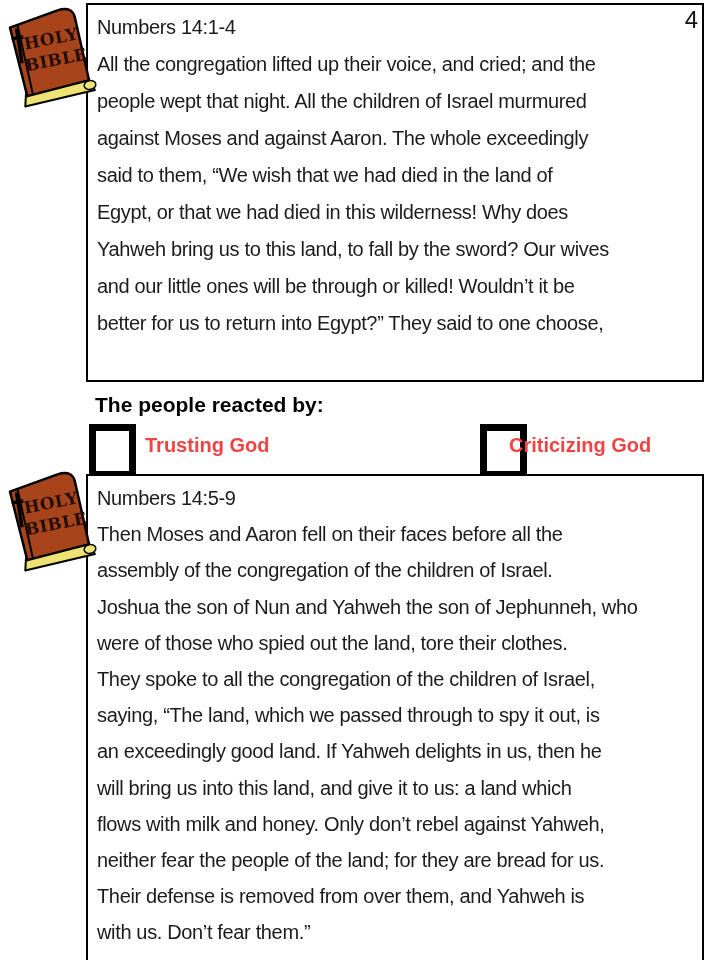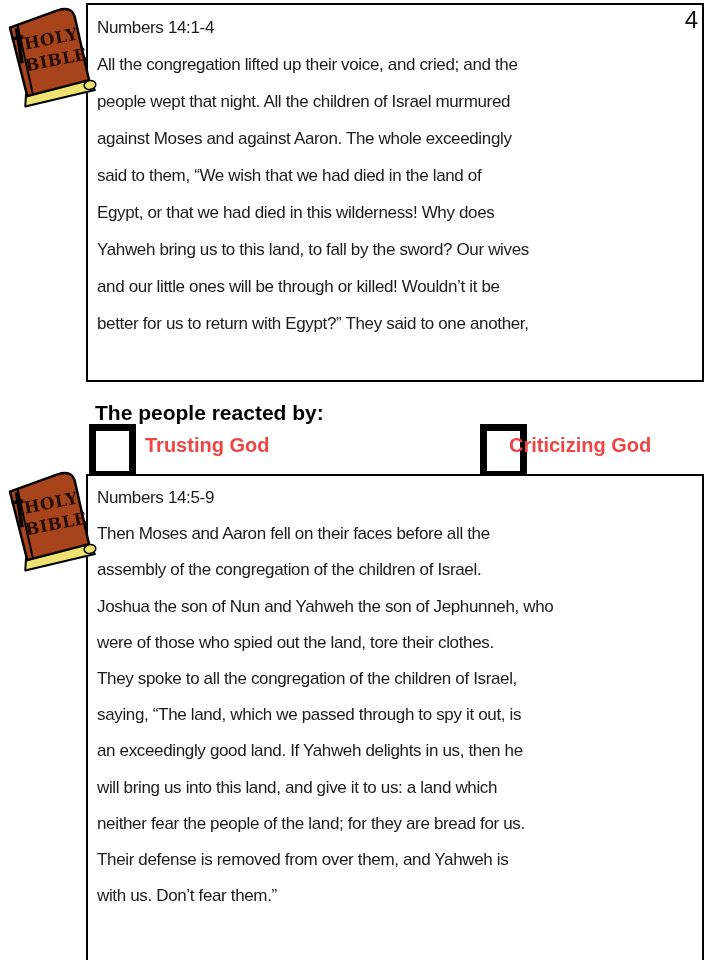--- a/index.html
+++ b/index.html
@@ -2,31 +2,31 @@
 <html><head>
 <meta charset="utf-8">
 <style>
   html,body{margin:0;padding:0;}
   body{font-family:"Liberation Sans",sans-serif;background:#fff;}
   .page{position:relative;width:720px;height:960px;background:#ffffff;overflow:hidden;}
 
   
   .passage-box{position:absolute;left:86px;width:618px;border:2px solid #000;background:#fff;
     box-sizing:border-box;padding:4px 6px 0 9px;color:#1a1a1a;overflow:hidden;}
-  .passage-box .pline{white-space:nowrap;font-size:17px;letter-spacing:-0.35px;color:#1b1b1b;}
+  .passage-box .pline{white-space:nowrap;font-size:20px;letter-spacing:-0.35px;color:#1b1b1b;}
   #passage-box-1{top:3px;height:379px;}
   #passage-box-1 .pline{line-height:37px;}
   #passage-box-2{top:474px;height:620px;}
   #passage-box-2 .pline{line-height:36.2px;}
 
   .page-number{position:absolute;top:6px;left:676px;width:22px;text-align:right;
     font-size:24px;color:#111;}
 
   
-  .prompt{position:absolute;left:95px;top:393px;font-size:21px;font-weight:bold;color:#000;margin-top:8px;}
+  .prompt{position:absolute;left:95px;top:393px;font-size:21px;font-weight:bold;color:#000;}
   .checkbox{position:absolute;width:33px;height:40px;border:7px solid #000;background:#fff;
     box-sizing:content-box;top:424px;}
   #checkbox-1{left:89px;}
   #checkbox-2{left:480px;}
   .option-label{position:absolute;top:434px;font-size:20px;font-weight:bold;color:#ef4444;white-space:nowrap;}
   #option-label-1{left:145px;}
   #option-label-2{left:509px;}
 
   
   .bible-icon{position:absolute;left:0px;width:98px;height:110px;z-index:5;}
@@ -56,21 +56,21 @@
   <div class="passage-box" id="passage-box-1">
     <div class="pline">Numbers 14:1-4</div>
     <div>
         <div class="pline">All the congregation lifted up their voice, and cried; and the</div>
         <div class="pline">people wept that night. All the children of Israel murmured</div>
         <div class="pline">against Moses and against Aaron. The whole exceedingly</div>
         <div class="pline">said to them, “We wish that we had died in the land of</div>
         <div class="pline">Egypt, or that we had died in this wilderness! Why does</div>
         <div class="pline">Yahweh bring us to this land, to fall by the sword? Our wives</div>
         <div class="pline">and our little ones will be through or killed! Wouldn’t it be</div>
-        <div class="pline">better for us to return with Egypt?” They said to one another,</div>
+        <div class="pline">better for us to return into Egypt?” They said to one choose,</div>
       </div>
   </div>
 
   <div class="page-number">4</div>
 
   <div class="prompt">The people reacted by:</div>
 
   <div class="checkbox" id="checkbox-1"></div>
   <div class="option-label" id="option-label-1">Trusting God</div>
 
@@ -94,19 +94,20 @@
     <div class="pline">Numbers 14:5-9</div>
     <div>
         <div class="pline">Then Moses and Aaron fell on their faces before all the</div>
         <div class="pline">assembly of the congregation of the children of Israel.</div>
         <div class="pline">Joshua the son of Nun and Yahweh the son of Jephunneh, who</div>
         <div class="pline">were of those who spied out the land, tore their clothes.</div>
         <div class="pline">They spoke to all the congregation of the children of Israel,</div>
         <div class="pline">saying, “The land, which we passed through to spy it out, is</div>
         <div class="pline">an exceedingly good land. If Yahweh delights in us, then he</div>
         <div class="pline">will bring us into this land, and give it to us: a land which</div>
+        <div class="pline">flows with milk and honey. Only don’t rebel against Yahweh,</div>
         <div class="pline">neither fear the people of the land; for they are bread for us.</div>
         <div class="pline">Their defense is removed from over them, and Yahweh is</div>
         <div class="pline">with us. Don’t fear them.”</div>
       </div>
   </div>
 
 </div>
 
 </body></html>

